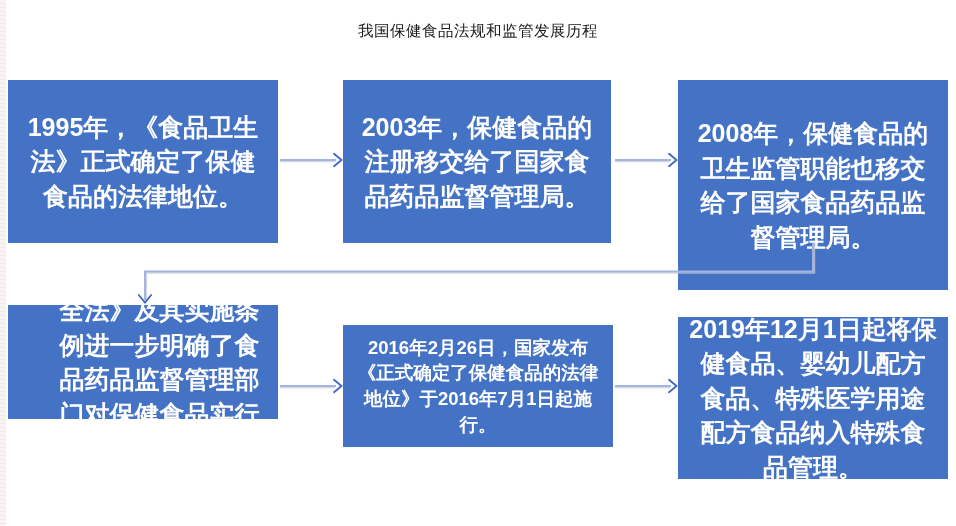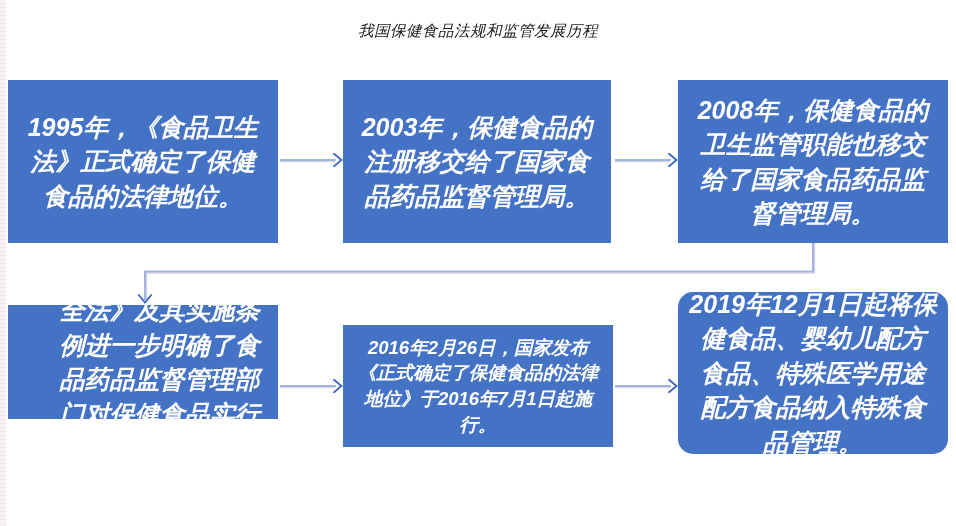--- a/index.html
+++ b/index.html
@@ -9,21 +9,20 @@
   }
   body {
     font-family: "Liberation Sans", "DejaVu Sans", sans-serif;
   }
   .canvas {
     position: relative;
     width: 956px;
     height: 526px;
     background: #ffffff;
     overflow: hidden;
-    font-style: italic;
   }
   .edge-strip {
     position: absolute;
     left: 0;
     top: 0;
     width: 6px;
     height: 526px;
     background: repeating-linear-gradient(180deg, #f7f2f1 0px, #f7f2f1 3px, #ece5e4 3px, #ece5e4 4px);
     opacity: 0.9;
   }
@@ -47,24 +46,24 @@
     justify-content: center;
     text-align: center;
     font-weight: 700;
     font-size: 25px;
     line-height: 1.38;
     padding: 0 11px;
     box-sizing: border-box;
   }
   .node-1 { left: 8px;   top: 80px;  width: 270px; height: 163px; }
   .node-2 { left: 343px; top: 80px;  width: 268px; height: 163px; }
-  .node-3 { left: 678px; top: 80px;  width: 270px; height: 163px; }
+  .node-3 { left: 678px; top: 80px;  width: 270px; height: 210px; }
   .node-4 { left: 8px;   top: 305px; width: 270px; height: 114px; padding-left: 44px; }
   .node-5 { left: 343px; top: 325px; width: 270px; height: 122px; font-size: 18.5px; }
-  .node-6 { left: 678px; top: 292px; width: 270px; height: 162px; border-radius: 15px; }
+  .node-6 { left: 678px; top: 317px; width: 270px; height: 162px; }
   .connectors {
     position: absolute;
     left: 0;
     top: 0;
     width: 956px;
     height: 526px;
     pointer-events: none;
   }
   .conn-shadow { stroke: #c6cad4; stroke-width: 1.6; fill: none; opacity: 0.75; }
   .conn-line   { stroke: #a3b3e2; stroke-width: 2;   fill: none; }

